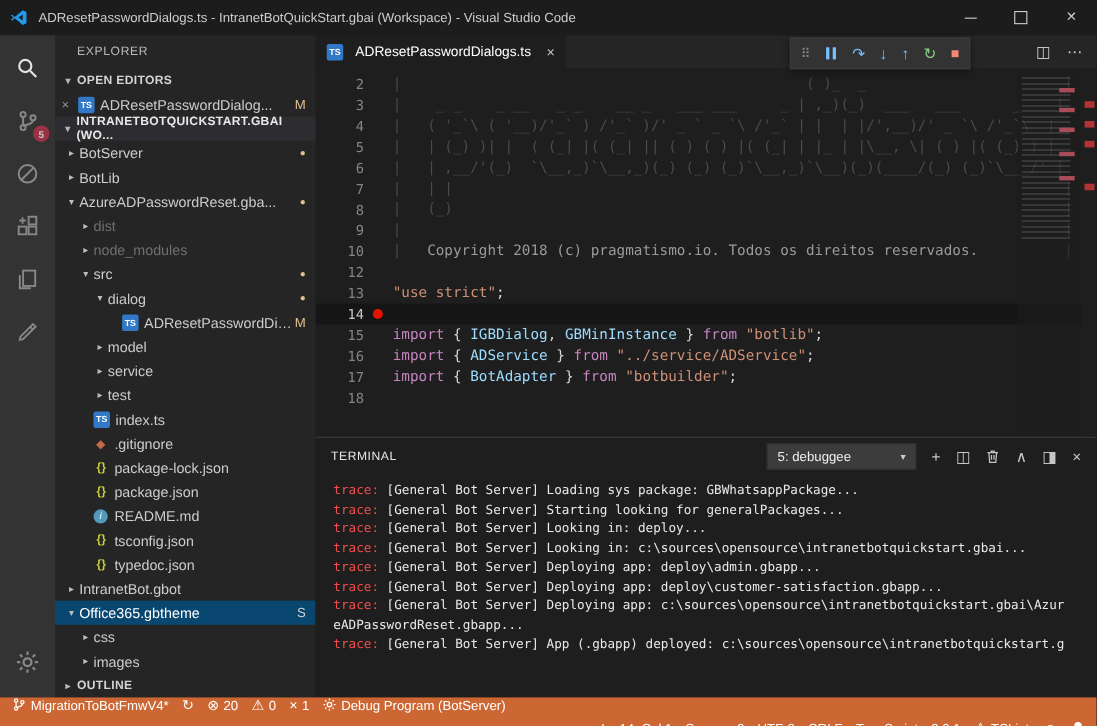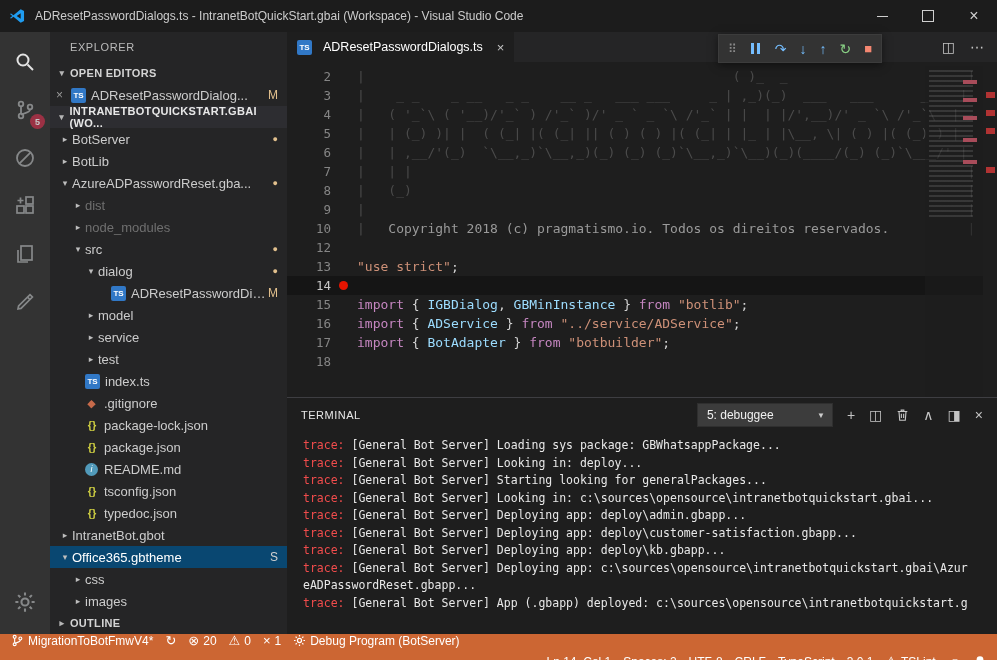--- a/index.html
+++ b/index.html
@@ -446,26 +446,25 @@
                   </svg>
                 </span>
                 <span class="term-act">∧</span>
                 <span class="term-act">◨</span>
                 <span class="term-act">×</span>
               </span>
           </div>
         </div>
         <div class="term-body">
             <div class="tl"><span class="trace">trace:</span><span> [General Bot Server] Loading sys package: GBWhatsappPackage...</span></div>
+            <div class="tl"><span class="trace">trace:</span><span> [General Bot Server] Starting looking for generalPackages...</span></div>
             <div class="tl"><span class="trace">trace:</span><span> [General Bot Server] Looking in: deploy...</span></div>
-            <div class="tl"><span class="trace">trace:</span><span> [General Bot Server] Starting looking for generalPackages...</span></div>
             <div class="tl"><span class="trace">trace:</span><span> [General Bot Server] Looking in: c:\sources\opensource\intranetbotquickstart.gbai...</span></div>
             <div class="tl"><span class="trace">trace:</span><span> [General Bot Server] Deploying app: deploy\admin.gbapp...</span></div>
             <div class="tl"><span class="trace">trace:</span><span> [General Bot Server] Deploying app: deploy\customer-satisfaction.gbapp...</span></div>
-            <div class="tl"><span class="trace">trace:</span><span> [General Bot Server] Deploying app: deploy\kb.gbapp...</span></div>
             <div class="tl"><span class="trace">trace:</span><span> [General Bot Server] Deploying app: c:\sources\opensource\intranetbotquickstart.gbai\Azur</span></div>
             <div class="tl"><span>eADPasswordReset.gbapp...</span></div>
             <div class="tl"><span class="trace">trace:</span><span> [General Bot Server] App (.gbapp) deployed: c:\sources\opensource\intranetbotquickstart.g</span></div>
           </div>
       </div>
     </div>
   </div>
 
   <div class="statusbar">
     <div class="sb-left">

